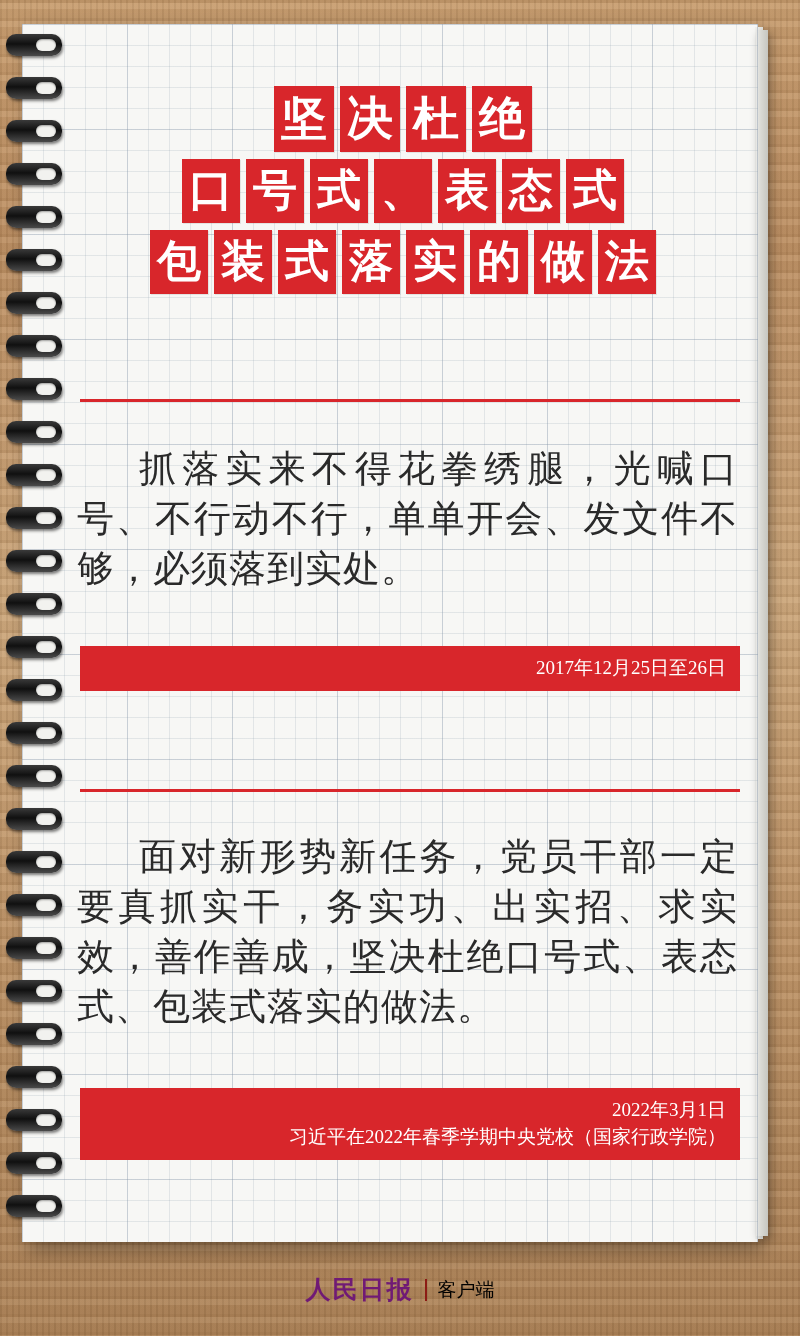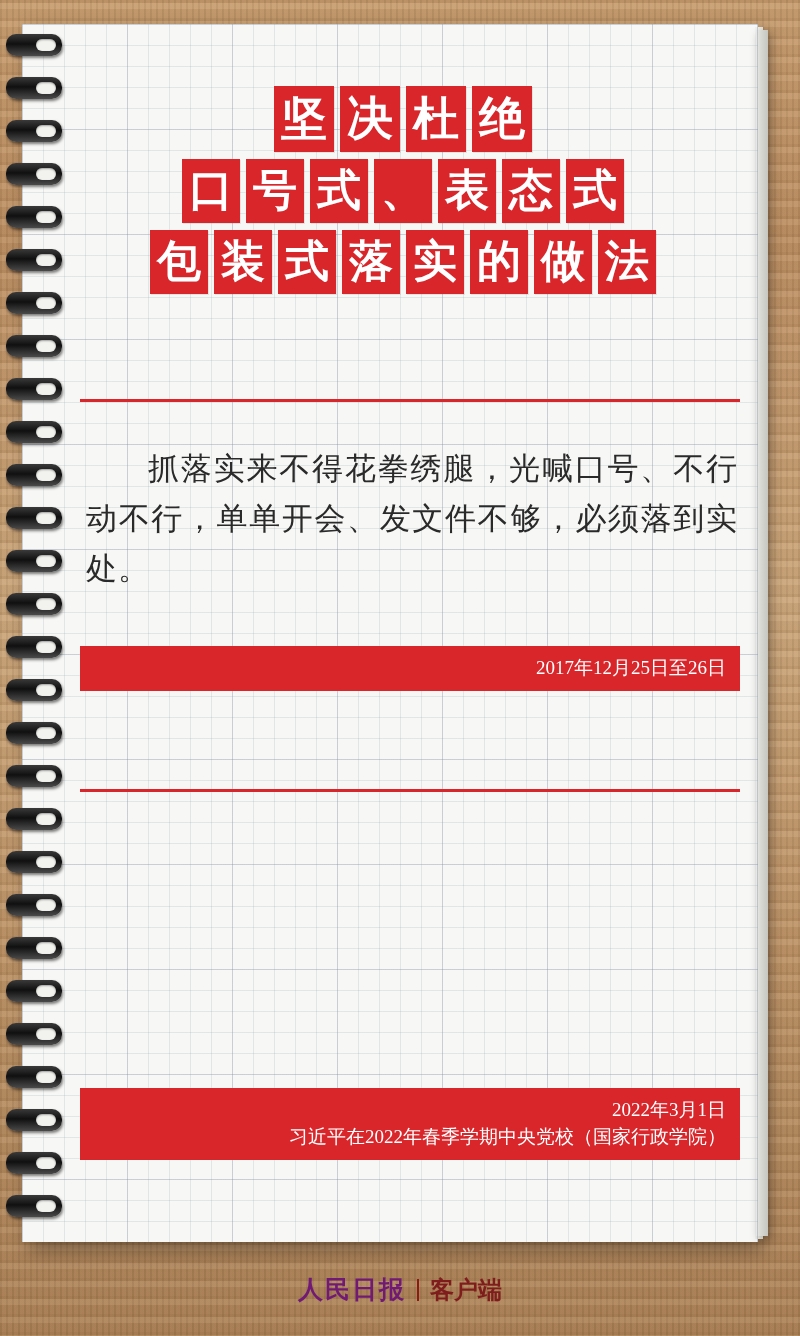--- a/index.html
+++ b/index.html
@@ -123,23 +123,23 @@
   
   .rule{
     position:absolute;
     left:18px;right:4px;
     height:3px;background:#d8262b;
   }
 
   
   .para{
     position:absolute;
-    left:24px;right:6px;
+    left:15px;right:6px;
     font-family:"Liberation Serif", serif;
-    font-size:31px;
+    font-size:37px;
     line-height:50px;
     color:#2a2a2a;
     text-align:justify;
     text-indent:62px;
     letter-spacing:1px;
   }
 
   
   .attrib{
     position:absolute;
@@ -172,23 +172,23 @@
   }
   .footer .sep{
     display:inline-block;
     width:2px;height:22px;
     background:#8c1b14;
     margin:0 7px;
     vertical-align:middle;
   }
   .footer .client{
     font-family:"DejaVu Sans", sans-serif;
-    font-weight:bold;
-    font-size:24px;
-    color:#7f1d1d;
+    font-weight:normal;
+    font-size:19px;
+    color:#000000;
     display:inline-block;
     vertical-align:middle;
   }
 </style>
 </head>
 <body>
 
 <div class="desk"></div>
 
 <div class="notebook">
@@ -229,20 +229,21 @@
     <div class="rule" style="top:375px;"></div>
 
     <div class="para" style="top:420px;">抓落实来不得花拳绣腿，光喊口号、不行动不行，单单开会、发文件不够，必须落到实处。</div>
 
     <div class="attrib" style="top:622px;">
       <div>2017年12月25日至26日</div>
     </div>
 
     <div class="rule" style="top:765px;"></div>
 
+    <div class="para" style="top:808px;">面对新形势新任务，党员干部一定要真抓实干，务实功、出实招、求实效，善作善成，坚决杜绝口号式、表态式、包装式落实的做法。</div>
 
     <div class="attrib" style="top:1064px;">
       <div>2022年3月1日</div>
       <div>习近平在2022年春季学期中央党校（国家行政学院）</div>
     </div>
 
   </div>
 </div>
 
 <div class="spiral" id="spiral">

